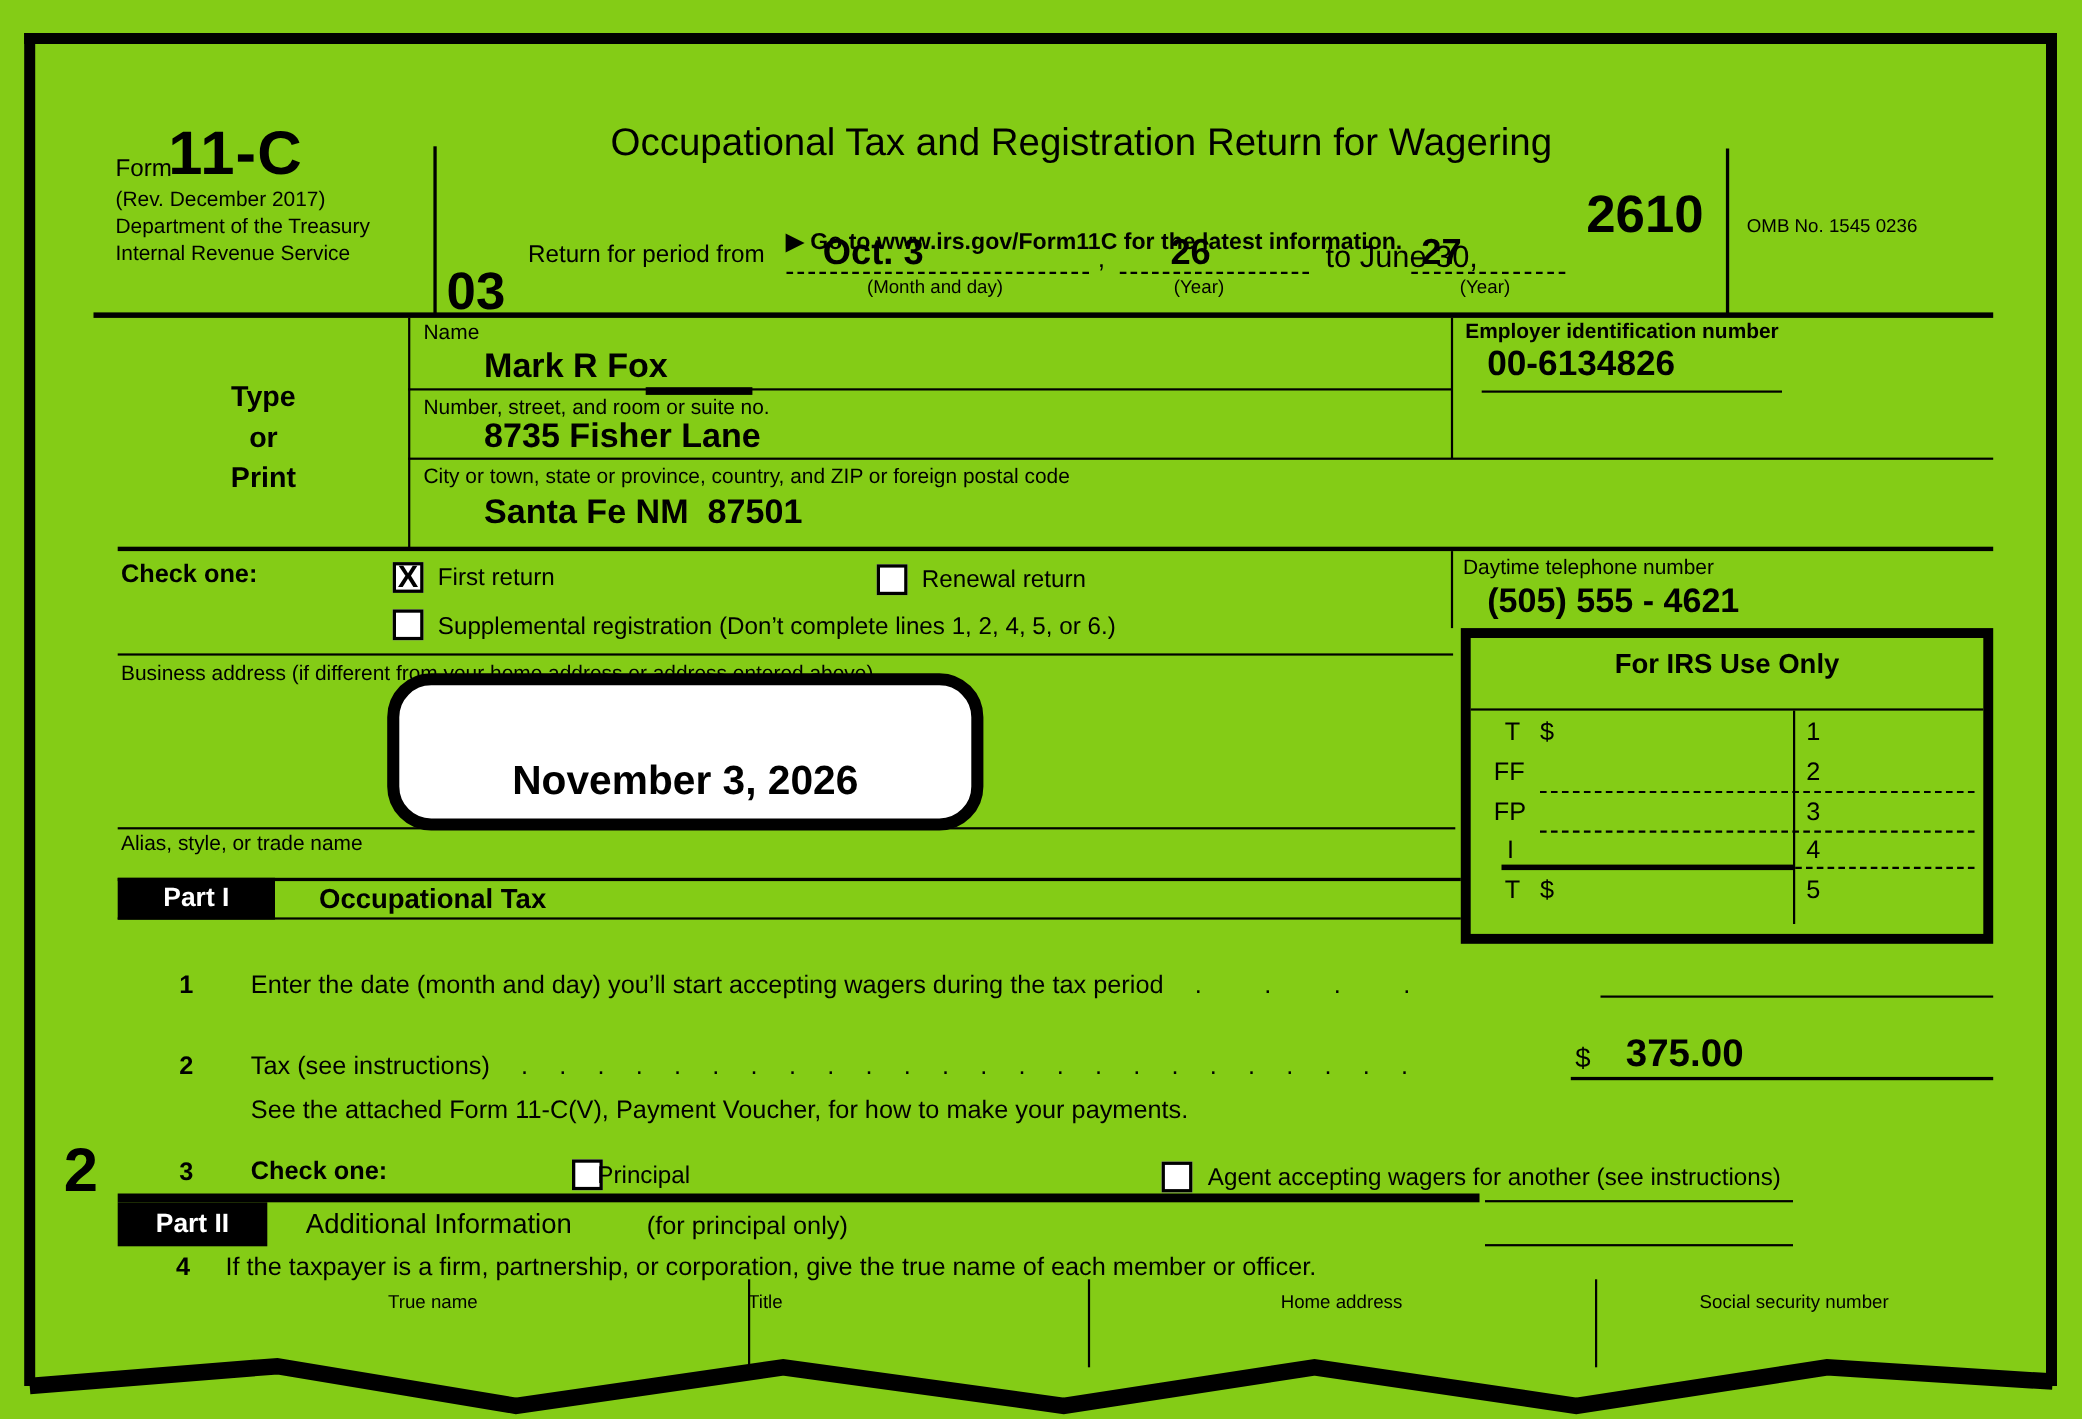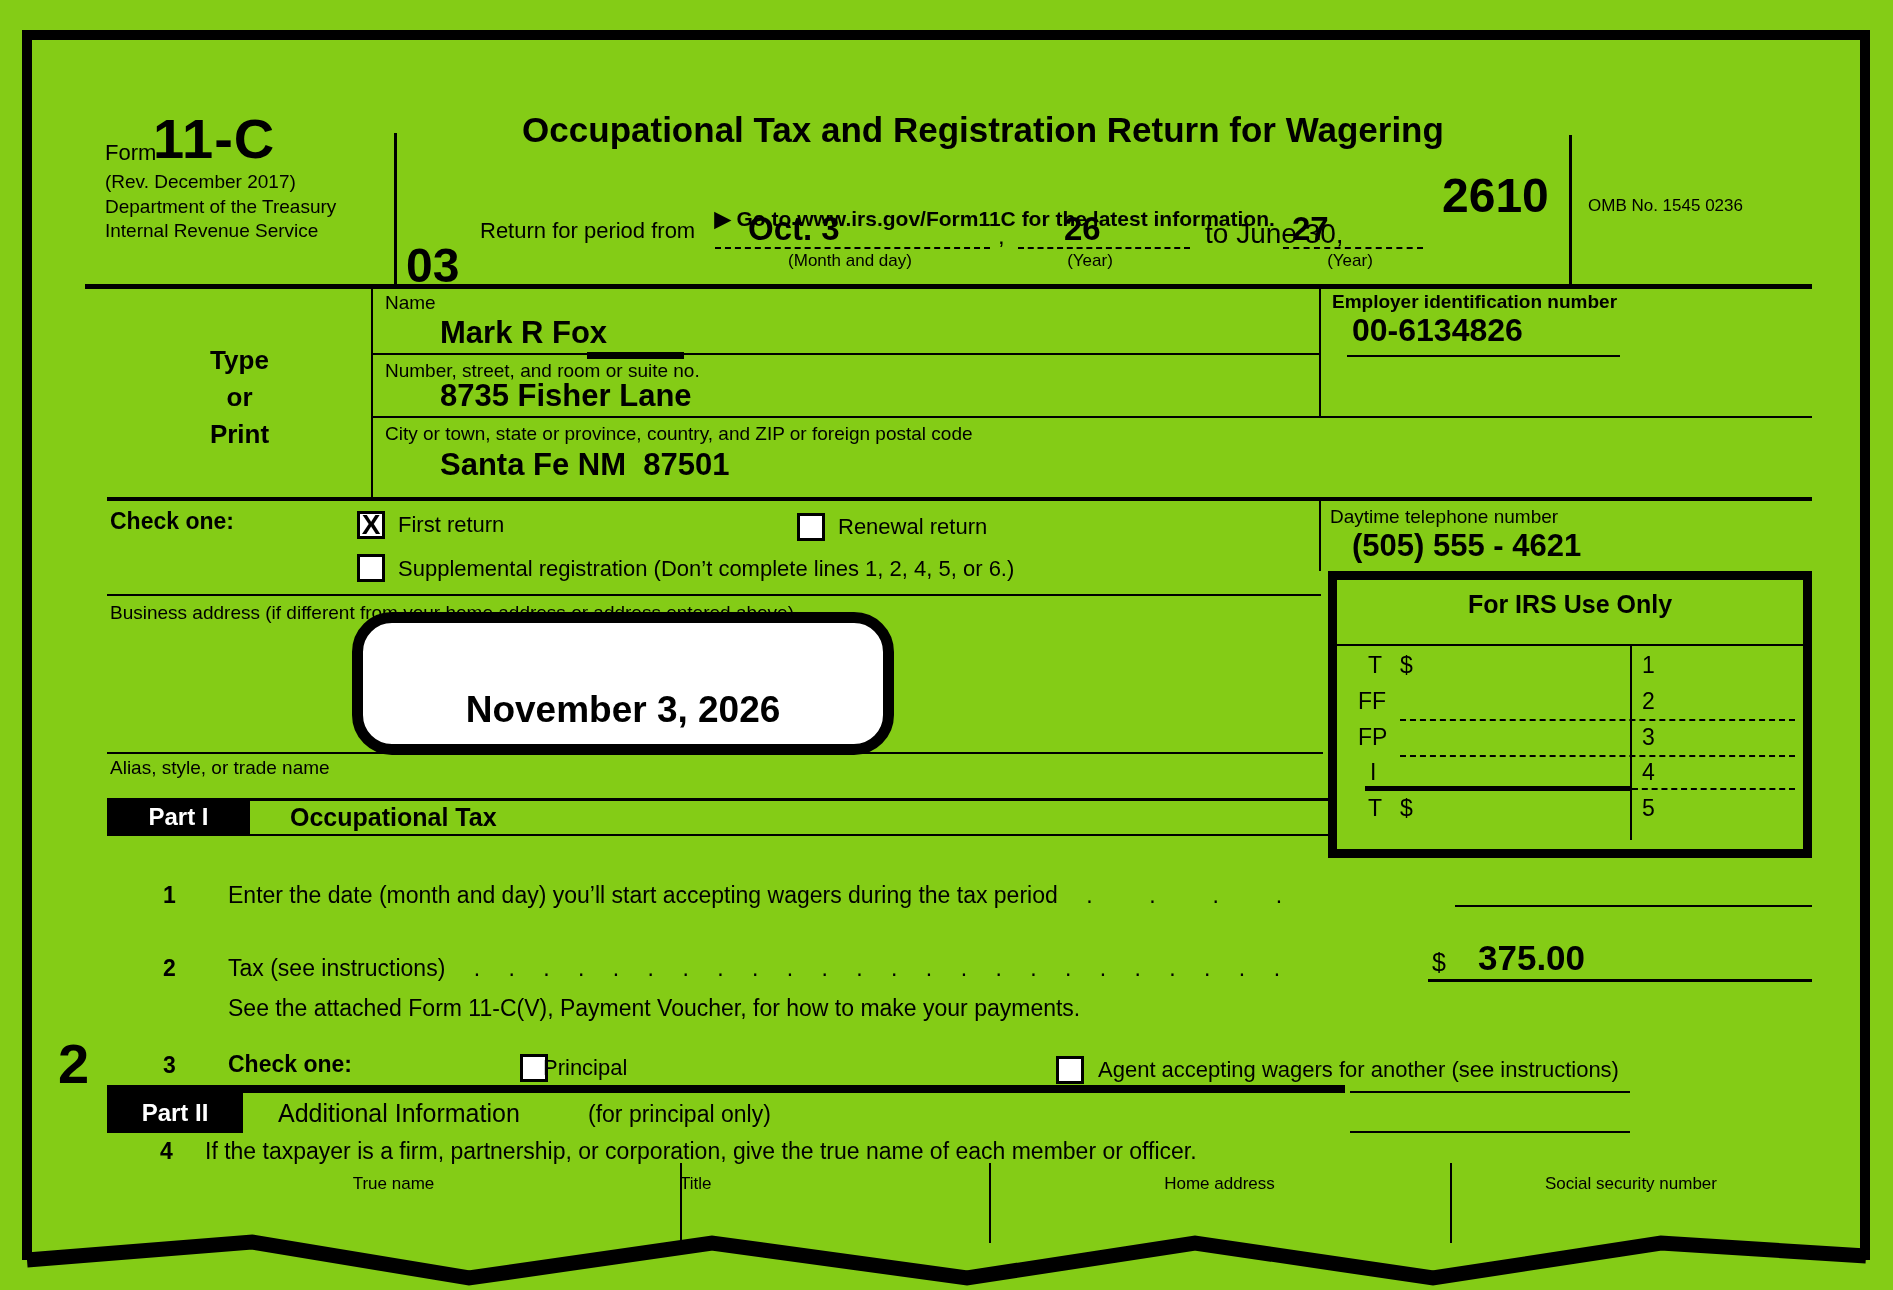--- a/index.html
+++ b/index.html
@@ -29,21 +29,21 @@
 
   <span class="abs" style="left:105px;top:140px;font-size:22px">Form</span>
   <span class="abs" style="left:153px;top:106px;font-size:56px;font-weight:bold;letter-spacing:1px">11-C</span>
   <span class="abs lbl" style="left:105px;top:171px">(Rev. December 2017)</span>
   <span class="abs lbl" style="left:105px;top:196px">Department of the Treasury</span>
   <span class="abs lbl" style="left:105px;top:220px">Internal Revenue Service</span>
 
   <div class="rule" style="left:394px;top:133px;width:3px;height:152px"></div>
   <div class="rule" style="left:1569px;top:135px;width:3px;height:150px"></div>
 
-  <div class="abs ctr" style="left:397px;top:110px;width:1172px;font-size:35px;font-weight:bold">Occupational Tax and Registration Return for Wagering</div>
+  <div class="abs ctr" style="left:397px;top:110px;width:1172px;font-size:35px;font-weight:normal">Occupational Tax and Registration Return for Wagering</div>
 
   <div class="abs" style="left:397px;top:183px;width:1172px;text-align:center;font-size:21px;font-weight:bold">
     <span>▶ Go to </span><span style="">www.irs.gov/Form11C</span><span> for the latest information.</span>
   </div>
 
   <span class="abs hand" style="left:1442px;top:172px;font-size:48px;line-height:1">2610</span>
   <span class="abs hand" style="left:406px;top:242px;font-size:48px;line-height:1">03</span>
 
   <span class="abs" style="left:1588px;top:196px;font-size:17px">OMB No. 1545 0236</span>
 

